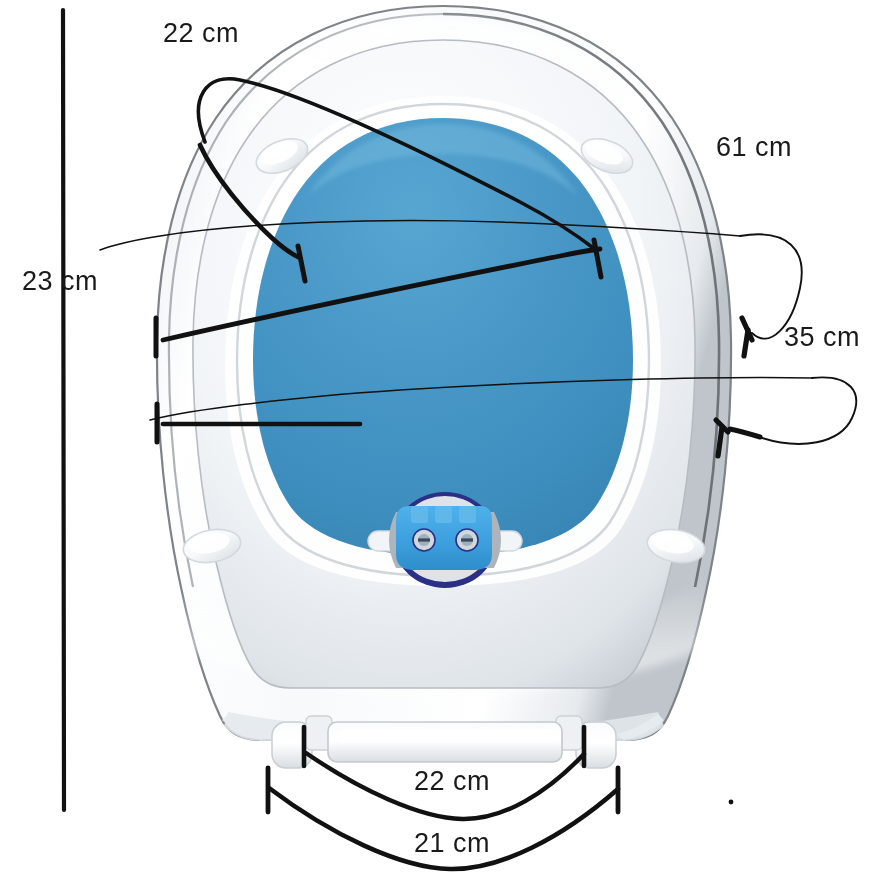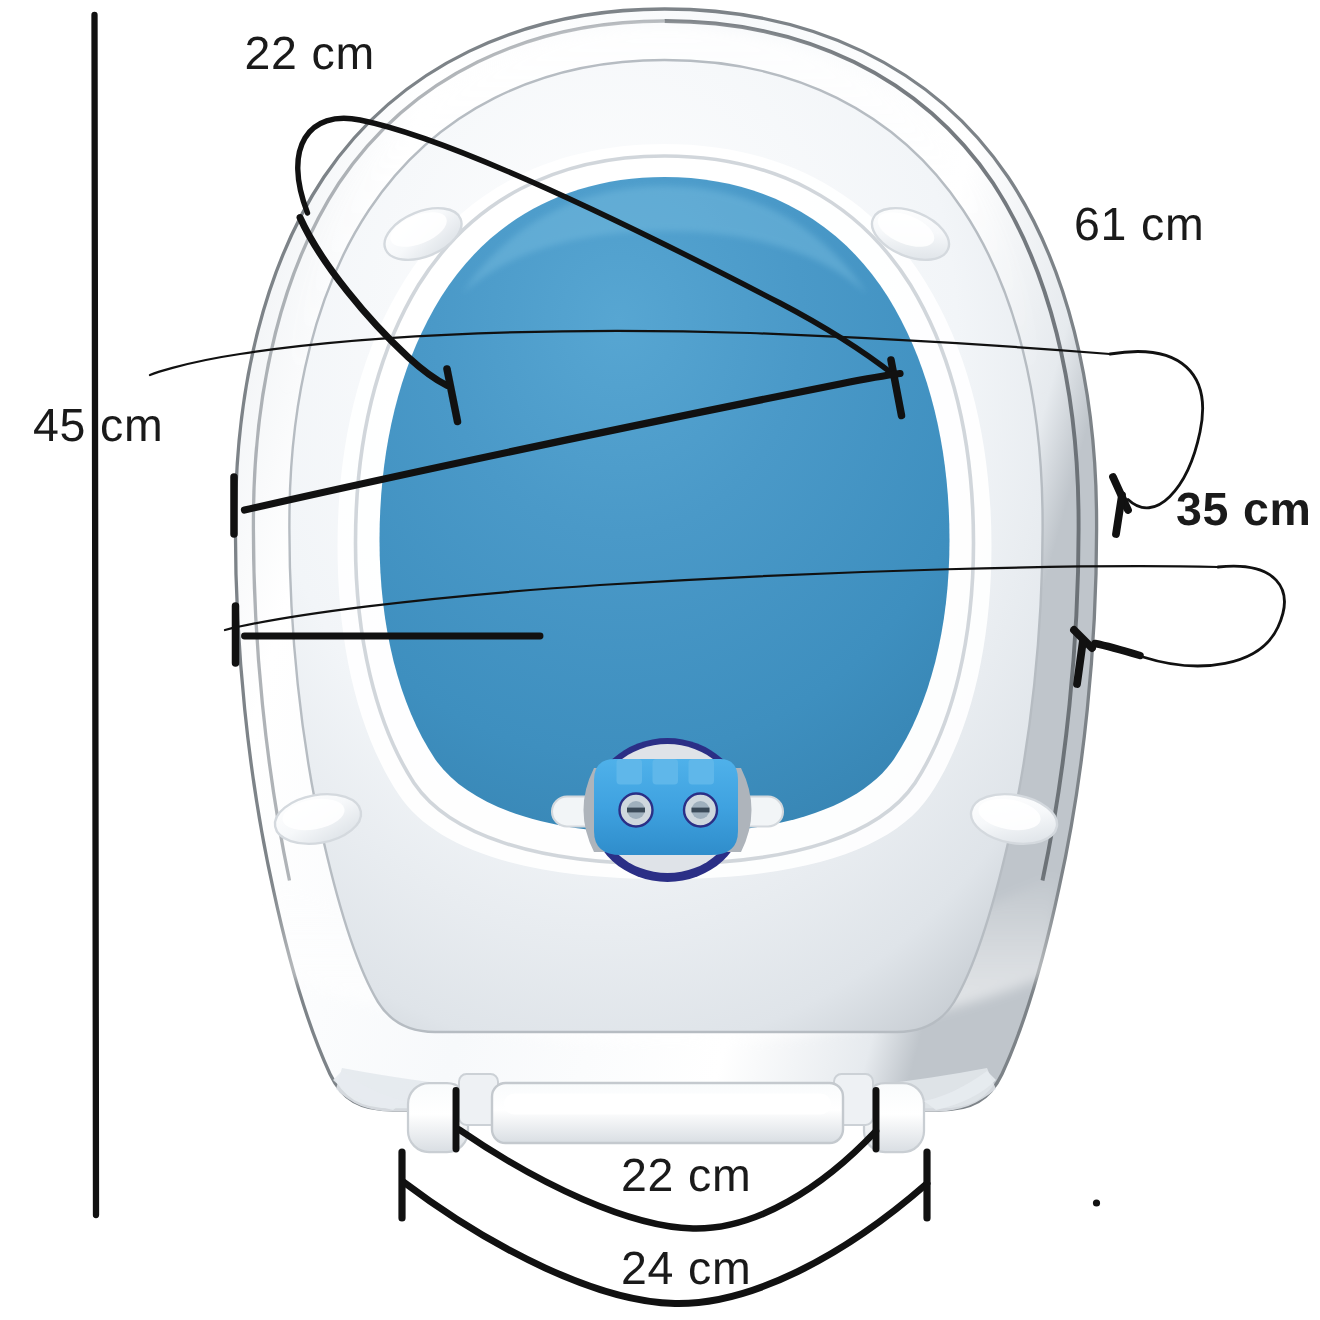--- a/index.html
+++ b/index.html
@@ -21,21 +21,21 @@
   #stage svg.layer {
     position: absolute;
     top: 0;
     left: 0;
     width: 880px;
     height: 880px;
   }
   .dim-label {
     position: absolute;
     font-family: "Liberation Sans", sans-serif;
-    font-size: 31px;
+    font-size: 27px;
     font-weight: 400;
     color: #1a1a1a;
     letter-spacing: 0.5px;
     white-space: nowrap;
     line-height: 1;
     user-select: none;
   }
 </style>
 </head>
 <body>
@@ -322,23 +322,23 @@
         <path d="M 268 768 L 268 812" stroke-width="4.8"></path>
         <path d="M 618 768 L 618 812" stroke-width="4.8"></path>
       </g>
 
       <circle cx="731" cy="802" r="2.4" fill="#111111" stroke="none"></circle>
     </g>
   </svg>
 
   <div class="dim-label" style="left:163px; top:20px;">22 cm</div>
 
-  <div class="dim-label" style="left:22px; top:268px;">45 cm</div>
+  <div class="dim-label" style="left:22px; top:268px;">23 cm</div>
 
   <div class="dim-label" style="left:716px; top:134px;">61 cm</div>
 
-  <div class="dim-label" style="left:784px; top:324px;font-weight:bold;">35 cm</div>
+  <div class="dim-label" style="left:784px; top:324px;">35 cm</div>
 
   <div class="dim-label" style="left:414px; top:768px;">22 cm</div>
 
-  <div class="dim-label" style="left:414px; top:830px;">24 cm</div>
+  <div class="dim-label" style="left:414px; top:830px;">21 cm</div>
 
 </div>
 
 </body></html>

